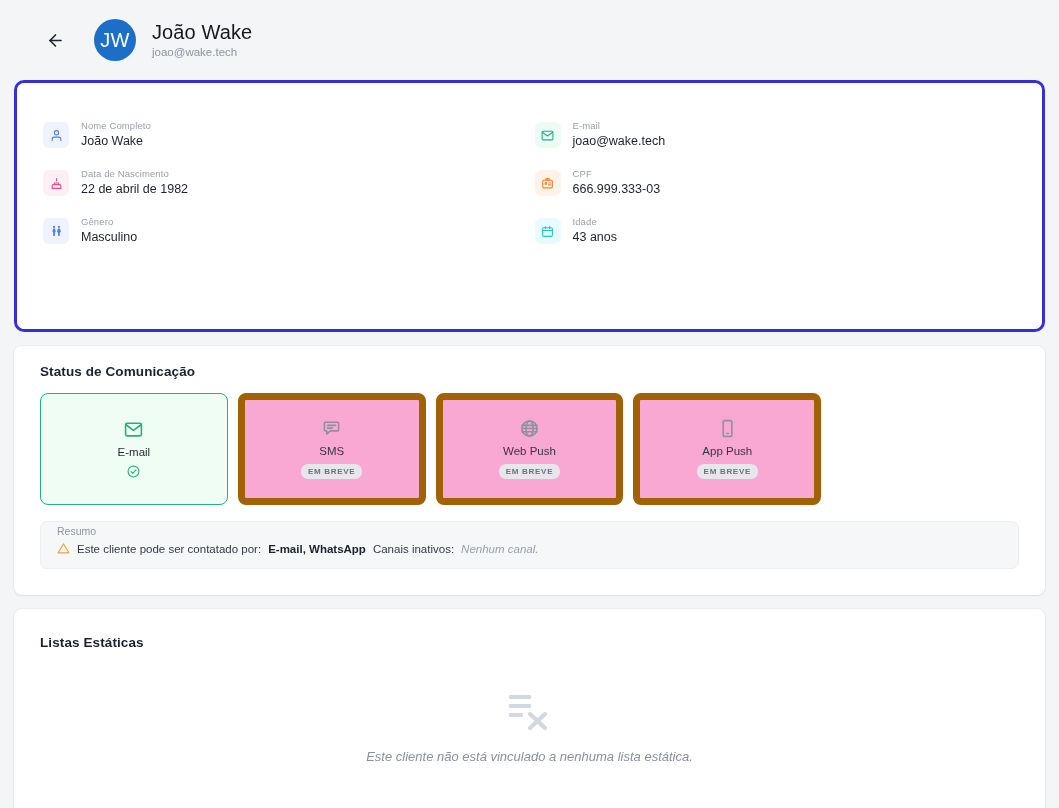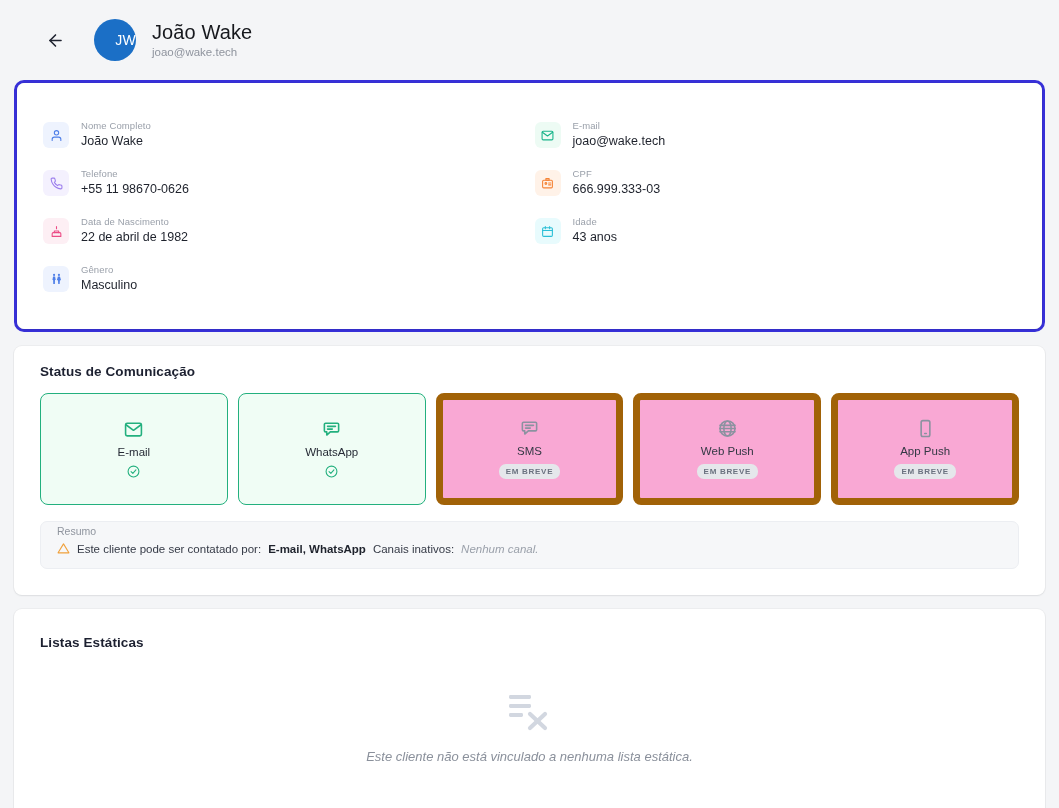--- a/index.html
+++ b/index.html
@@ -26,24 +26,24 @@
     color: #1f2330;
     cursor: pointer;
     background: none; border: none;
     flex: 0 0 auto;
   }
   .avatar {
     width: 42px; height: 42px;
     border-radius: 50%;
     background: #1b6fc6;
     color: #ffffff;
-    font-size: 14px;
+    font-size: 20px;
     font-weight: 500;
     letter-spacing: .3px;
-    display: flex; align-items: center; justify-content: flex-end;
+    display: flex; align-items: center; justify-content: center;
     margin-left: 24px;
     flex: 0 0 auto;
   }
   .header-text { margin-left: 16px; line-height: 1.15; }
   .header-name {
     font-size: 20px;
     font-weight: 400;
     color: #16181d;
     letter-spacing: .1px;
   }
@@ -220,31 +220,20 @@
                 <path d="M20 21v-2a4 4 0 0 0-4-4H8a4 4 0 0 0-4 4v2"></path>
                 <circle cx="12" cy="7" r="4"></circle>
               </svg>
             </div>
             <div>
               <div class="pd-label">Nome Completo</div>
               <div class="pd-value">João Wake</div>
             </div>
           </div>
 
-          <div class="pd-row">
-            <div class="pd-ico" style="background:#f4f1fe">
-              <svg width="13" height="13" viewBox="0 0 24 24" fill="none" stroke="#9b7ded" stroke-width="2" stroke-linecap="round" stroke-linejoin="round">
-                <path d="M22 16.92v3a2 2 0 0 1-2.18 2 19.79 19.79 0 0 1-8.63-3.07 19.5 19.5 0 0 1-6-6A19.79 19.79 0 0 1 2.12 4.18 2 2 0 0 1 4.11 2h3a2 2 0 0 1 2 1.72 12.84 12.84 0 0 0 .7 2.81 2 2 0 0 1-.45 2.11L8.09 9.91a16 16 0 0 0 6 6l1.27-1.27a2 2 0 0 1 2.11-.45 12.84 12.84 0 0 0 2.81.7A2 2 0 0 1 22 16.92z"></path>
-              </svg>
-            </div>
-            <div>
-              <div class="pd-label">Telefone</div>
-              <div class="pd-value">+55 11 98670-0626</div>
-            </div>
-          </div>
 
           <div class="pd-row">
             <div class="pd-ico" style="background:#fdeff4">
               <svg width="13" height="13" viewBox="0 0 24 24" fill="none" stroke="#ec4c86" stroke-width="2" stroke-linecap="round" stroke-linejoin="round">
                 <path d="M4 21h16v-5a2 2 0 0 0-2-2H6a2 2 0 0 0-2 2v5z"></path>
                 <path d="M8 14v-3h8v3"></path>
                 <line x1="12" y1="3" x2="12" y2="7"></line>
               </svg>
             </div>
             <div>
@@ -336,32 +325,20 @@
           <rect x="2" y="4" width="20" height="16" rx="2"></rect>
           <polyline points="2.5,6 12,13 21.5,6"></polyline>
         </svg>
         <div class="ch-label">E-mail</div>
         <svg width="13" height="13" viewBox="0 0 24 24" fill="none" stroke="#23b07e" stroke-width="2" stroke-linecap="round" stroke-linejoin="round">
           <circle cx="12" cy="12" r="10"></circle>
           <polyline points="7.5,12.3 10.8,15.5 16.5,9"></polyline>
         </svg>
       </div>
 
-      <div class="ch-card active">
-        <svg width="19" height="19" viewBox="0 0 24 24" fill="none" stroke="#23b07e" stroke-width="2" stroke-linecap="round" stroke-linejoin="round">
-          <path d="M21 5.5a1.5 1.5 0 0 0-1.5-1.5h-15A1.5 1.5 0 0 0 3 5.5v8A1.5 1.5 0 0 0 4.5 15H6v4l4.5-4h9A1.5 1.5 0 0 0 21 13.5z"></path>
-          <line x1="7" y1="8" x2="17" y2="8"></line>
-          <line x1="7" y1="11.5" x2="13" y2="11.5"></line>
-        </svg>
-        <div class="ch-label">WhatsApp</div>
-        <svg width="13" height="13" viewBox="0 0 24 24" fill="none" stroke="#23b07e" stroke-width="2" stroke-linecap="round" stroke-linejoin="round">
-          <circle cx="12" cy="12" r="10"></circle>
-          <polyline points="7.5,12.3 10.8,15.5 16.5,9"></polyline>
-        </svg>
-      </div>
 
       <div class="ch-card inactive">
         <svg width="19" height="19" viewBox="0 0 24 24" fill="none" stroke="#8b92a0" stroke-width="2" stroke-linecap="round" stroke-linejoin="round">
           <path d="M21 5.5a1.5 1.5 0 0 0-1.5-1.5h-15A1.5 1.5 0 0 0 3 5.5v8A1.5 1.5 0 0 0 4.5 15H6v4l4.5-4h9A1.5 1.5 0 0 0 21 13.5z"></path>
           <line x1="7" y1="8" x2="17" y2="8"></line>
           <line x1="7" y1="11.5" x2="13" y2="11.5"></line>
         </svg>
         <div class="ch-label">SMS</div>
         <div class="badge-soon">EM BREVE</div>
       </div>

